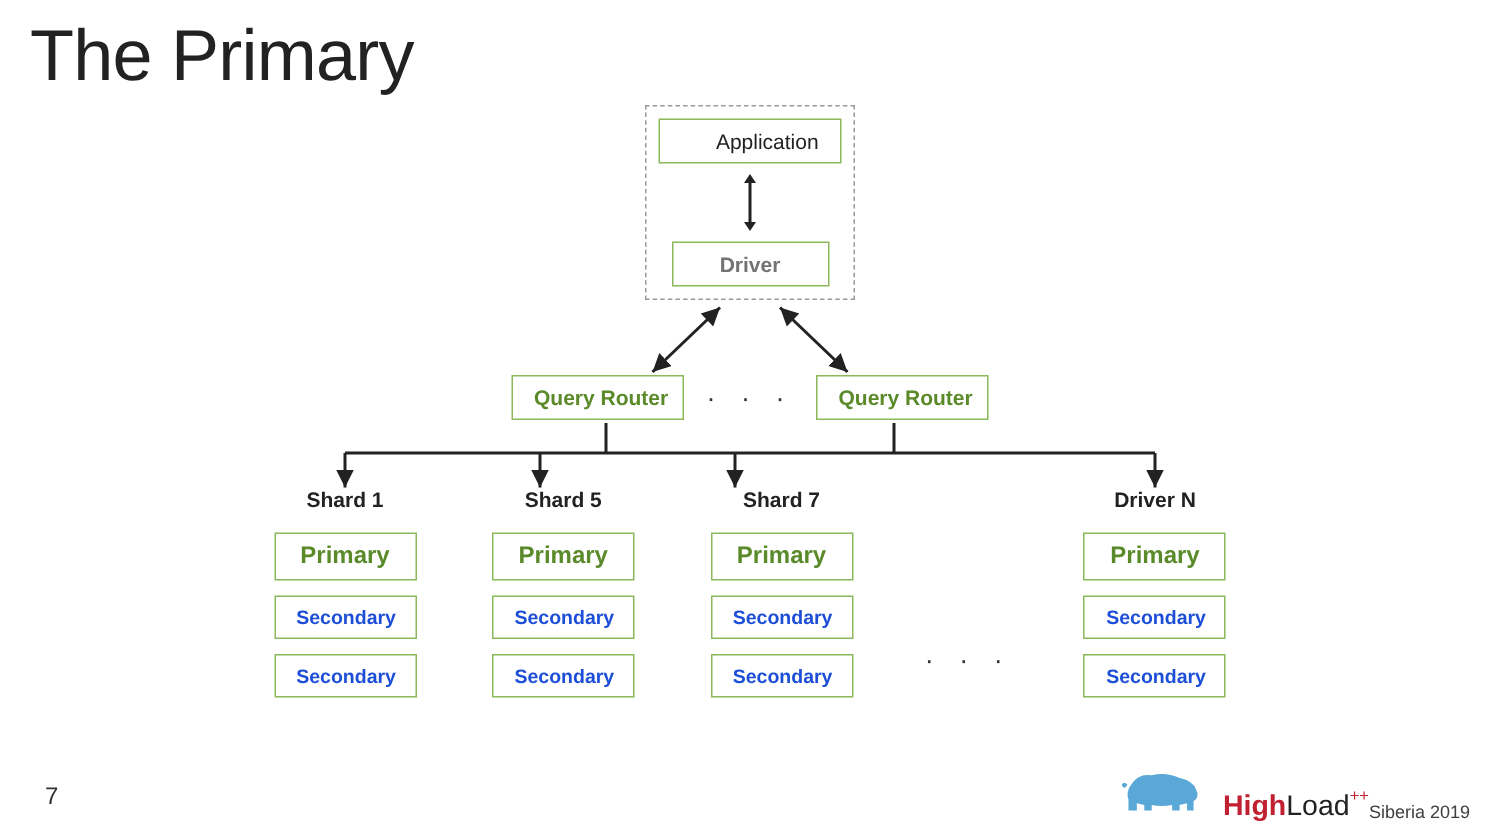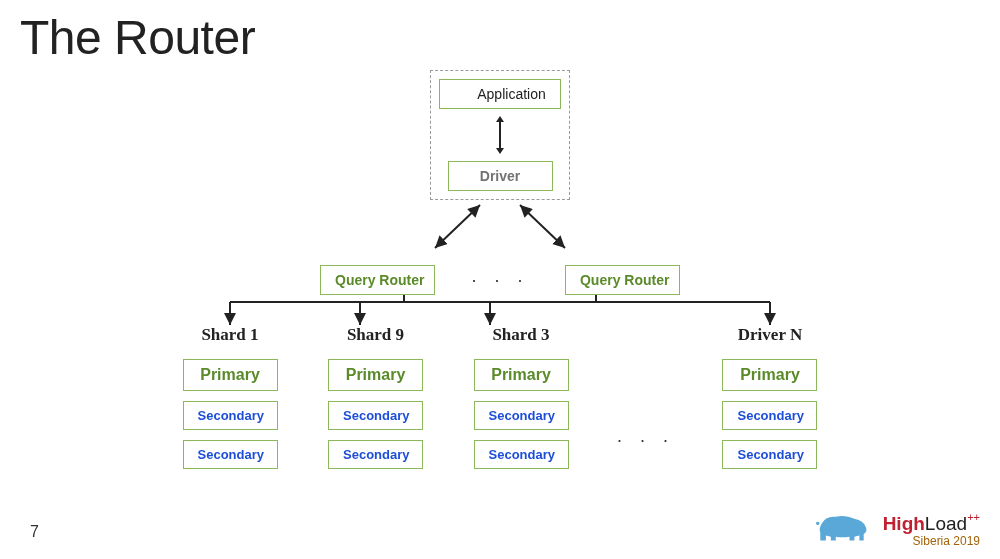--- a/index.html
+++ b/index.html
@@ -79,46 +79,44 @@
     .arrow-v::before { top: -5px; border-bottom: 6px solid #222; }
     .arrow-v::after { bottom: -5px; border-top: 6px solid #222; }
     .router-row {
       position: absolute;
       top: 180px;
       left: 0;
       width: 100%;
       display: flex;
       justify-content: center;
       align-items: center;
-      gap: 32px;
-      margin-top: 15px;
+      gap: 11px;
     }
     .dots { font-size: 18px; color: #333; letter-spacing: 6px; padding: 0 4px; }
     .shard-row {
       position: absolute;
       top: 255px;
       left: 0;
       width: 100%;
       display: flex;
       justify-content: space-between;
       align-items: flex-start;
     }
     .shard-col {
       display: flex;
       flex-direction: column;
       align-items: center;
       gap: 10px;
       width: 100px;
     }
     .shard-title {
-      font-size: 17px;
+      font-size: 14px;
       font-weight: 700;
       color: #222;
       margin-bottom: 4px;
-      font-family: Liberation Serif, serif;
     }
     .shard-spacer {
       display: flex;
       align-items: center;
       height: 170px;
       color: #333;
       font-size: 18px;
       letter-spacing: 6px;
       padding-top: 60px;
     }
@@ -129,41 +127,41 @@
       display: flex;
       align-items: flex-end;
       gap: 10px;
     }
     .bear {
       width: 62px;
       height: 38px;
     }
     .brand {
       display: flex;
-      flex-direction: column;
+      flex-direction: row;
       align-items: flex-end;
       line-height: 1;
     }
     .brand-top { font-size: 19px; font-weight: 400; color: #222; }
     .brand-top .high { font-weight: 700; color: #c02030; }
     .brand-plus { color: #c02030; font-size: 11px; vertical-align: super; position: relative; top: -2px; }
-    .brand-sub { font-size: 12px; color: #a16207; margin-top: 2px; }
+    .brand-sub { font-size: 12px; color: #404040; margin-top: 2px; }
     
     .connectors {
       position: absolute;
       top: 0; left: 0;
       width: 640px;
       height: 300px;
       pointer-events: none;
     }
   </style>
 </head>
 <body>
 
-<div class="slide-title">The Router</div>
+<div class="slide-title">The Primary</div>
 <div class="page-num">7</div>
 
 <div class="diagram">
 
   <svg class="connectors" viewBox="0 0 640 300">
     <defs>
       <marker id="arrow-end" markerWidth="8" markerHeight="8" refX="6" refY="3" orient="auto">
         <path d="M0,0 L6,3 L0,6 Z" fill="#222"></path>
       </marker>
       <marker id="arrow-start" markerWidth="8" markerHeight="8" refX="0" refY="3" orient="auto">
@@ -199,27 +197,27 @@
   </div>
 
   <div class="shard-row">
     <div class="shard-col">
       <div class="shard-title">Shard 1</div>
       <div class="box primary">Primary</div>
       <div class="box secondary">Secondary</div>
       <div class="box secondary">Secondary</div>
     </div>
     <div class="shard-col">
-      <div class="shard-title">Shard 9</div>
-      <div class="box primary">Primary</div>
-      <div class="box secondary">Secondary</div>
-      <div class="box secondary">Secondary</div>
-    </div>
-    <div class="shard-col">
-      <div class="shard-title">Shard 3</div>
+      <div class="shard-title">Shard 5</div>
+      <div class="box primary">Primary</div>
+      <div class="box secondary">Secondary</div>
+      <div class="box secondary">Secondary</div>
+    </div>
+    <div class="shard-col">
+      <div class="shard-title">Shard 7</div>
       <div class="box primary">Primary</div>
       <div class="box secondary">Secondary</div>
       <div class="box secondary">Secondary</div>
     </div>
     <div class="shard-spacer">· · ·</div>
     <div class="shard-col">
       <div class="shard-title">Driver N</div>
       <div class="box primary">Primary</div>
       <div class="box secondary">Secondary</div>
       <div class="box secondary">Secondary</div>

